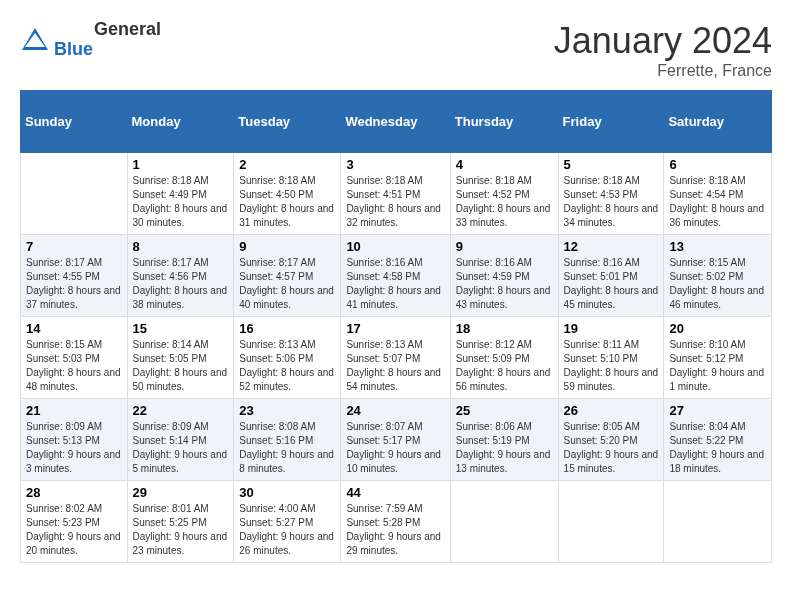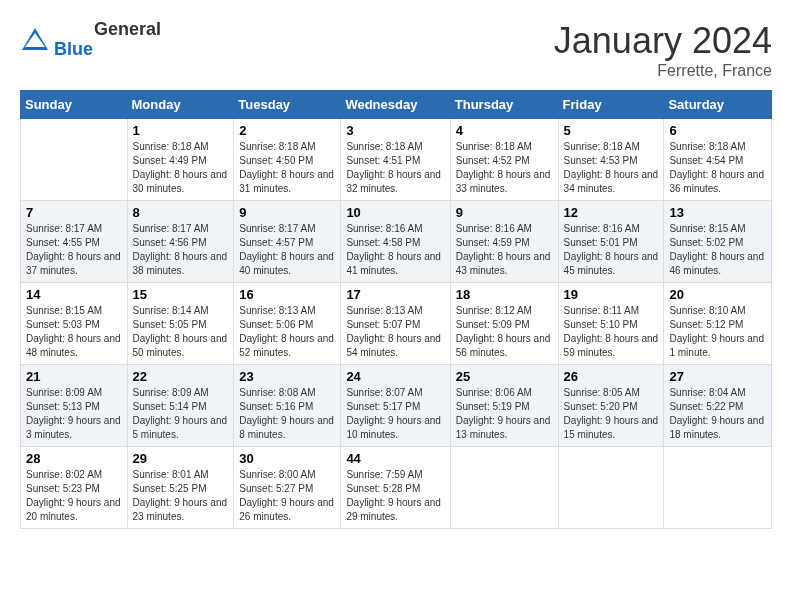--- a/index.html
+++ b/index.html
@@ -54,21 +54,21 @@
       color: #555;
     }
     table {
       width: 100%;
       border-collapse: collapse;
       font-size: 11px;
     }
     thead tr th {
       background-color: #2b6cb0;
       color: #fff;
-      padding: 6px 4px;
+      padding: 23px 4px;
       text-align: left;
       font-size: 13px;
       font-weight: bold;
       border: 1px solid #2b6cb0;
       margin-top: 32px;
     }
     tbody tr {
       border-bottom: 1px solid #ddd;
     }
     tbody tr:nth-child(odd) {
@@ -370,21 +370,21 @@
           <span class="day-number">29</span>
           <div class="day-info">
             <div>Sunrise: 8:01 AM</div>
             <div>Sunset: 5:25 PM</div>
             <div>Daylight: 9 hours and 23 minutes.</div>
           </div>
         </td>
         <td>
           <span class="day-number">30</span>
           <div class="day-info">
-            <div>Sunrise: 8:00 AM</div>
+            <div>Sunrise: 4:00 AM</div>
             <div>Sunset: 5:27 PM</div>
             <div>Daylight: 9 hours and 26 minutes.</div>
           </div>
         </td>
         <td>
           <span class="day-number">44</span>
           <div class="day-info">
             <div>Sunrise: 7:59 AM</div>
             <div>Sunset: 5:28 PM</div>
             <div>Daylight: 9 hours and 29 minutes.</div>

